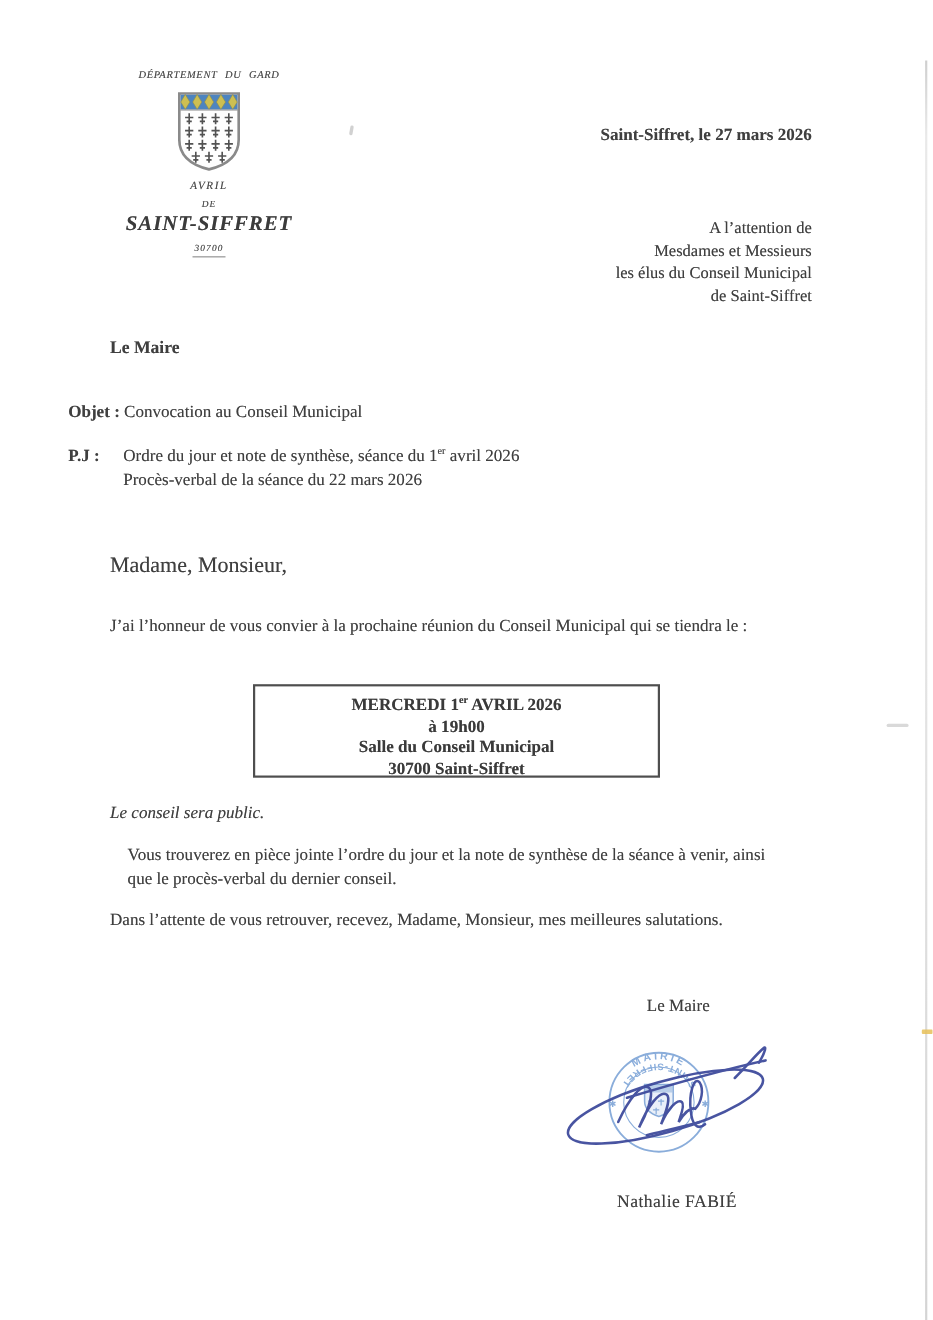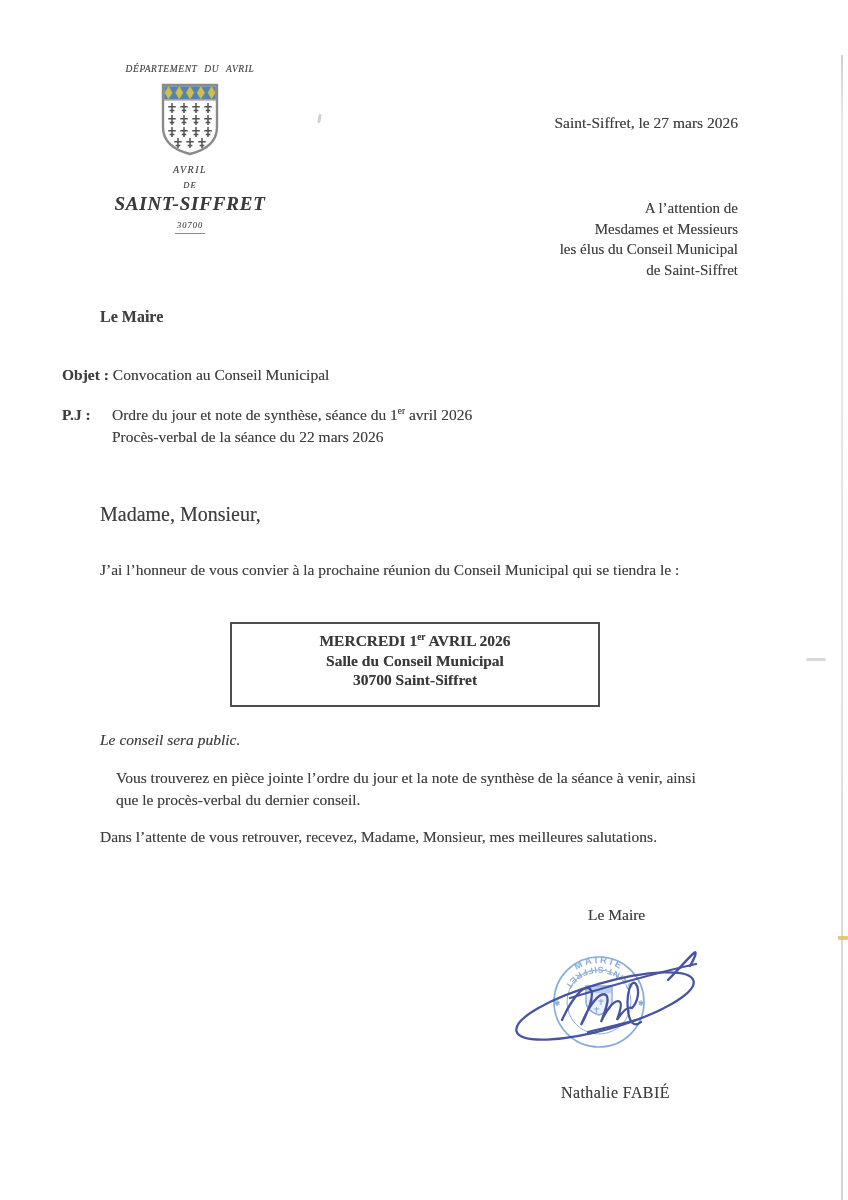--- a/index.html
+++ b/index.html
@@ -14,21 +14,21 @@
   .crest-block{position:absolute;left:102px;top:64px;width:176px;text-align:center;}
   .dept-label{font-style:italic;font-size:9.5px;letter-spacing:0.6px;word-spacing:4px;color:#4c4c4c;}
   .crest-svg{display:block;margin:7px auto 0;}
   .mairie-label{font-style:italic;font-size:10px;letter-spacing:1.5px;margin-top:7px;color:#4a4a4a;}
   .de-label{font-style:italic;font-size:8.5px;letter-spacing:1px;margin-top:5px;color:#4a4a4a;}
   .commune-name{font-style:italic;font-weight:bold;font-size:19px;letter-spacing:0.8px;margin-top:3px;white-space:nowrap;color:#3b3b3b;}
   .postal-code{font-style:italic;font-size:8.5px;letter-spacing:1px;margin-top:5px;color:#4a4a4a;}
   .postal-underline{width:30px;height:1px;background:#8a8a8a;margin:3px auto 0;}
 
   
-  .dateline{position:absolute;top:114px;right:110px;font-size:15.5px;}
+  .dateline{position:absolute;top:114px;right:110px;font-size:15.5px;font-weight:bold;}
   .attention{position:absolute;top:198px;right:110px;text-align:right;font-size:15px;line-height:20.5px;}
 
   
   .sender-title{position:absolute;left:100px;top:308px;font-size:16px;font-weight:bold;}
   .subject{position:absolute;left:62px;top:366px;font-size:15.5px;}
   .subject .lbl{font-weight:bold;}
   .attachments{position:absolute;left:62px;top:404px;font-size:15.5px;line-height:21.5px;}
   .attachments .lbl{position:absolute;left:0;top:0;font-weight:bold;}
   .attachments .content{margin-left:50px;}
   sup{font-size:60%;vertical-align:super;line-height:0;}
@@ -59,21 +59,21 @@
   .yellow-dash{position:absolute;left:838px;top:936px;width:10px;height:3.5px;background:#e6bf58;border-radius:1px;opacity:.85;}
   .gray-dash{position:absolute;left:806px;top:658px;width:20px;height:3px;background:#c9c9c9;border-radius:1.5px;opacity:.7;}
   .speck{position:absolute;left:318px;top:114px;width:3px;height:9px;background:#bdbdbd;border-radius:2px;transform:rotate(10deg);opacity:.7;}
 </style>
 </head>
 <body>
 
 <div class="page">
 
   <div class="crest-block">
-    <div class="dept-label soft">DÉPARTEMENT DU AVRIL</div>
+    <div class="dept-label soft">DÉPARTEMENT DU GARD</div>
 
     <svg class="crest-svg" width="62" height="76" viewBox="0 0 62 76">
       <path d="M4 4 H58 V46 C58 61 47 69 31 73 C15 69 4 61 4 46 Z" fill="#fefefe" stroke="#8a8a8a" stroke-width="2.4"></path>
       <path d="M5.2 5.2 H56.8 V18.5 H5.2 Z" fill="#4d84bf"></path>
       <g fill="#cdbf52" stroke="#9b8f3a" stroke-width="0.5">
         <polygon points="9.4,4.8 13.6,11.8 9.4,18.4 5.4,11.8"></polygon>
         <polygon points="20.2,4.8 24.4,11.8 20.2,18.4 16.2,11.8"></polygon>
         <polygon points="31,4.8 35.2,11.8 31,18.4 27,11.8"></polygon>
         <polygon points="41.8,4.8 46,11.8 41.8,18.4 37.8,11.8"></polygon>
         <polygon points="52.6,4.8 56.6,11.8 52.6,18.4 48.6,11.8"></polygon>
@@ -160,20 +160,21 @@
     </div>
   </div>
 
   <div class="salutation soft">Madame, Monsieur,</div>
   <div class="intro soft">J’ai l’honneur de vous convier à la prochaine réunion du Conseil Municipal qui se tiendra le :</div>
 
   <div class="meeting-box">
     <div>
       <span class="soft">MERCREDI 1</span><sup class="soft">er</sup><span class="soft"> AVRIL 2026</span>
     </div>
+    <div class="soft">à 19h00</div>
     <div class="soft">Salle du Conseil Municipal</div>
     <div class="soft">30700 Saint-Siffret</div>
   </div>
 
   <div class="public-note soft">Le conseil sera public.</div>
 
   <div class="attachments-note">
     <div class="soft">Vous trouverez en pièce jointe l’ordre du jour et la note de synthèse de la séance à venir, ainsi</div>
     <div class="soft">que le procès-verbal du dernier conseil.</div>
   </div>

